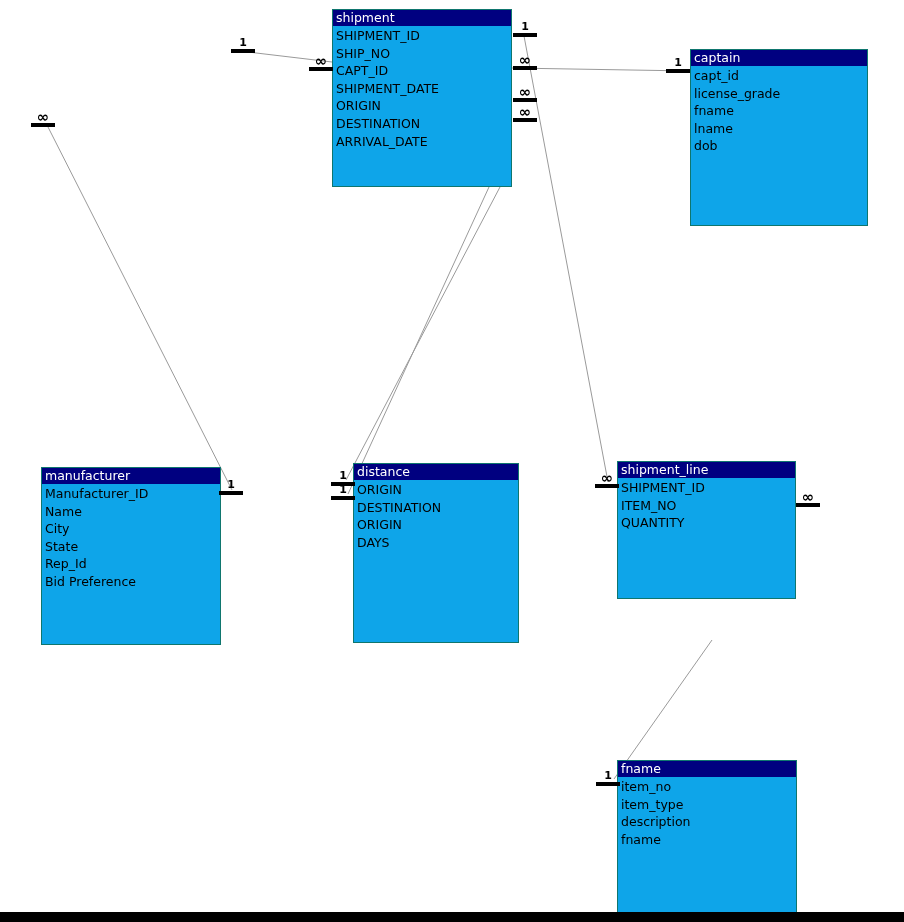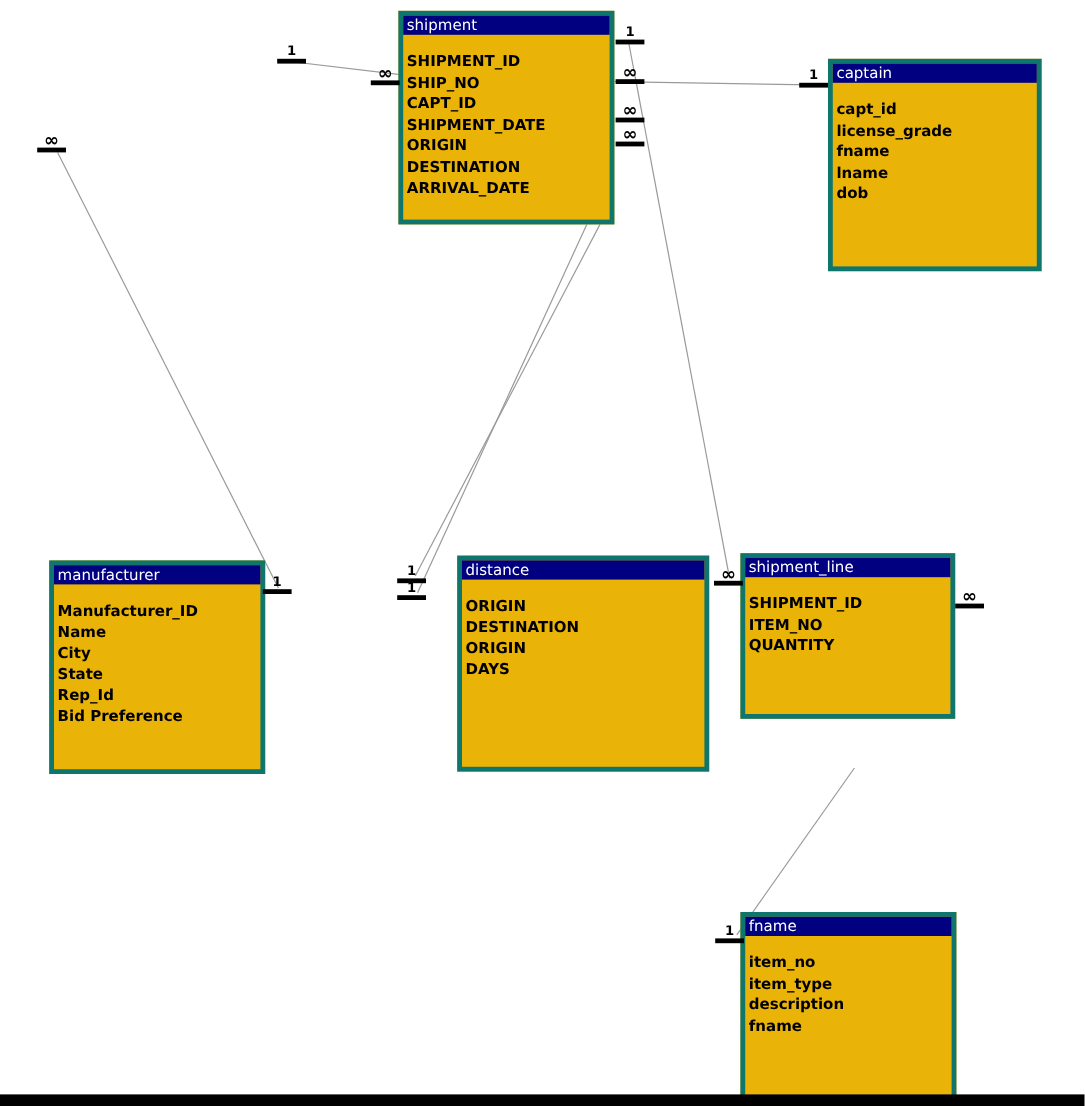--- a/index.html
+++ b/index.html
@@ -21,40 +21,39 @@
   #connector-layer {
     position: absolute;
     left: 0;
     top: 0;
     width: 904px;
     height: 922px;
     pointer-events: none;
   }
   .entity {
     position: absolute;
-    background: #eab308;
-    border: 4px solid #0f766e;
+    background: #0ea5e9;
+    border: 1px solid #0f766e;
     box-sizing: border-box;
     z-index: 5;
   }
   .entity-header {
     background: #000080;
     color: #ffffff;
     font-size: 12.5px;
     line-height: 16px;
     height: 16px;
     padding: 0 0 0 3px;
     box-sizing: border-box;
     white-space: nowrap;
     overflow: hidden;
     font-family: "DejaVu Sans", sans-serif;
   }
   .entity-attrs {
-    padding: 13px 0 0 3px;
-    font-weight: bold;
+    padding: 1px 0 0 3px;
   }
   .attr {
     font-size: 12.5px;
     line-height: 17.6px;
     color: #000000;
     white-space: nowrap;
     font-family: "DejaVu Sans", sans-serif;
   }
   .card-marker {
     position: absolute;
@@ -144,21 +143,21 @@
     <div class="entity-header">captain</div>
     <div class="entity-attrs">
       <div class="attr">capt_id</div>
       <div class="attr">license_grade</div>
       <div class="attr">fname</div>
       <div class="attr">lname</div>
       <div class="attr">dob</div>
     </div>
   </div>
 
-  <div class="entity" style="left:353px; top:463px; width:210px; height:180px;margin-left:28px;">
+  <div class="entity" style="left:353px; top:463px; width:166px; height:180px;">
     <div class="entity-header">distance</div>
     <div class="entity-attrs">
       <div class="attr">ORIGIN</div>
       <div class="attr">DESTINATION</div>
       <div class="attr">ORIGIN</div>
       <div class="attr">DAYS</div>
     </div>
   </div>
 
   <div class="entity" style="left:617px; top:461px; width:179px; height:138px;">

